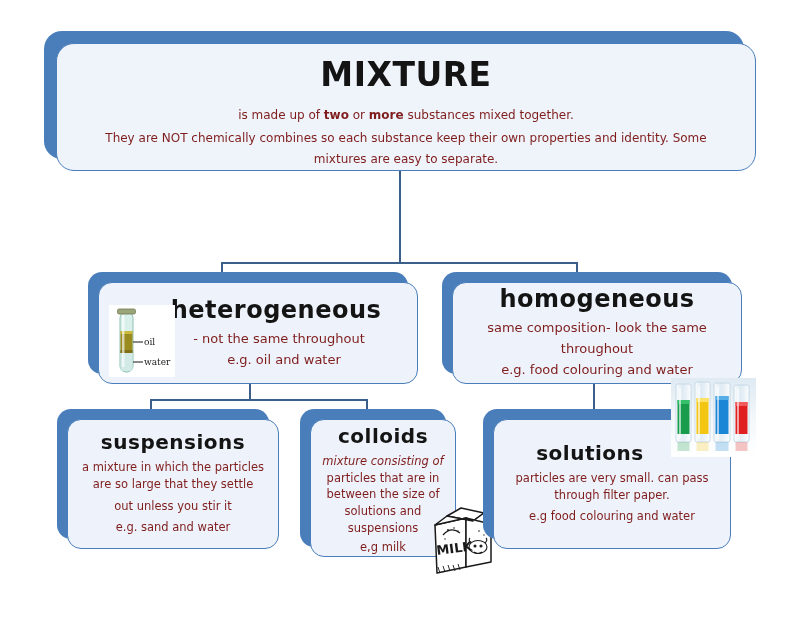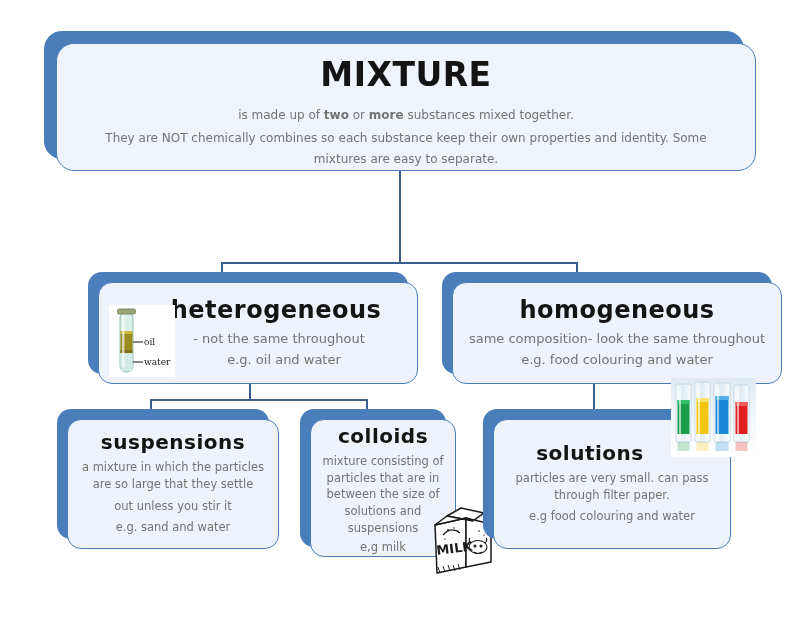--- a/index.html
+++ b/index.html
@@ -65,21 +65,21 @@
     letter-spacing: 0.5px;
     text-align: center;
     line-height: 1.05;
   }
   .root-title { font-size: 33px; margin: 6px 0 12px 0; text-align: center; }
   .mid-title  { font-size: 24px; margin: 0 0 6px 0; }
   .leaf-title { font-size: 20px; margin: 0 0 6px 0; }
 
   .body-line {
     font-size: 11.5px;
-    color: #737373;
+    color: #7f1d1d;
     text-align: center;
     line-height: 1.45;
     padding: 0 10px;
   }
   .mid-line { font-size: 13px; line-height: 1.6; }
   .root-line { font-size: 12px; line-height: 1.75; padding: 0 22px; }
   .root-line b { font-weight: bold; }
   .spacer-sm { height: 5px; }
 
   
@@ -163,21 +163,21 @@
           <text x="35" y="60" font-family="DejaVu Serif, serif" font-size="9" fill="#1c1c1c">water</text>
         </svg>
       </div>
 
       <div class="title mid-title" style="margin-top:2px; margin-left:36px;">heterogeneous</div>
       <div class="body-line mid-line" style="margin-left:42px;">- not the same throughout</div>
       <div class="body-line mid-line" style="margin-left:52px;">e.g. oil and  water</div>
     </div>
   </div>
 
-  <div class="nodebox" style="left:442px; top:272px; width:340px; height:112px;">
+  <div class="nodebox" style="left:442px; top:272px; width:300px; height:112px;">
     <div class="plate"></div>
     <div class="card">
       <div class="title mid-title" style="margin-top:2px;">homogeneous</div>
       <div class="body-line mid-line">same composition- look the same throughout</div>
       <div class="body-line mid-line">e.g. food colouring and water</div>
     </div>
   </div>
 
   <div class="nodebox" style="left:57px; top:409px; width:222px; height:140px;">
     <div class="plate"></div>
@@ -189,21 +189,21 @@
       <div class="body-line">out unless you stir it</div>
       <div class="spacer-sm"></div>
       <div class="body-line">e.g. sand and water</div>
     </div>
   </div>
 
   <div class="nodebox" style="left:300px; top:409px; width:156px; height:148px;">
     <div class="plate"></div>
     <div class="card" style="justify-content:flex-start; padding-top:6px;">
       <div class="title leaf-title">colloids</div>
-      <div class="body-line" style="padding:0 4px;">mixture consisting of</div>
+      <div class="body-line" style="padding:0 4px;font-style:italic;">mixture consisting of</div>
       <div class="body-line" style="padding:0 4px;text-align:center;">particles that are in</div>
       <div class="body-line" style="padding:0 4px;">between the size of</div>
       <div class="body-line" style="padding:0 4px;">solutions and</div>
       <div class="body-line" style="padding:0 4px;">suspensions</div>
       <div class="spacer-sm"></div>
       <div class="body-line" style="padding:0 4px;">e,g milk</div>
     </div>
   </div>
 
   <div class="milk-clip" style="left:421px; top:497px; width:86px; height:84px;">

